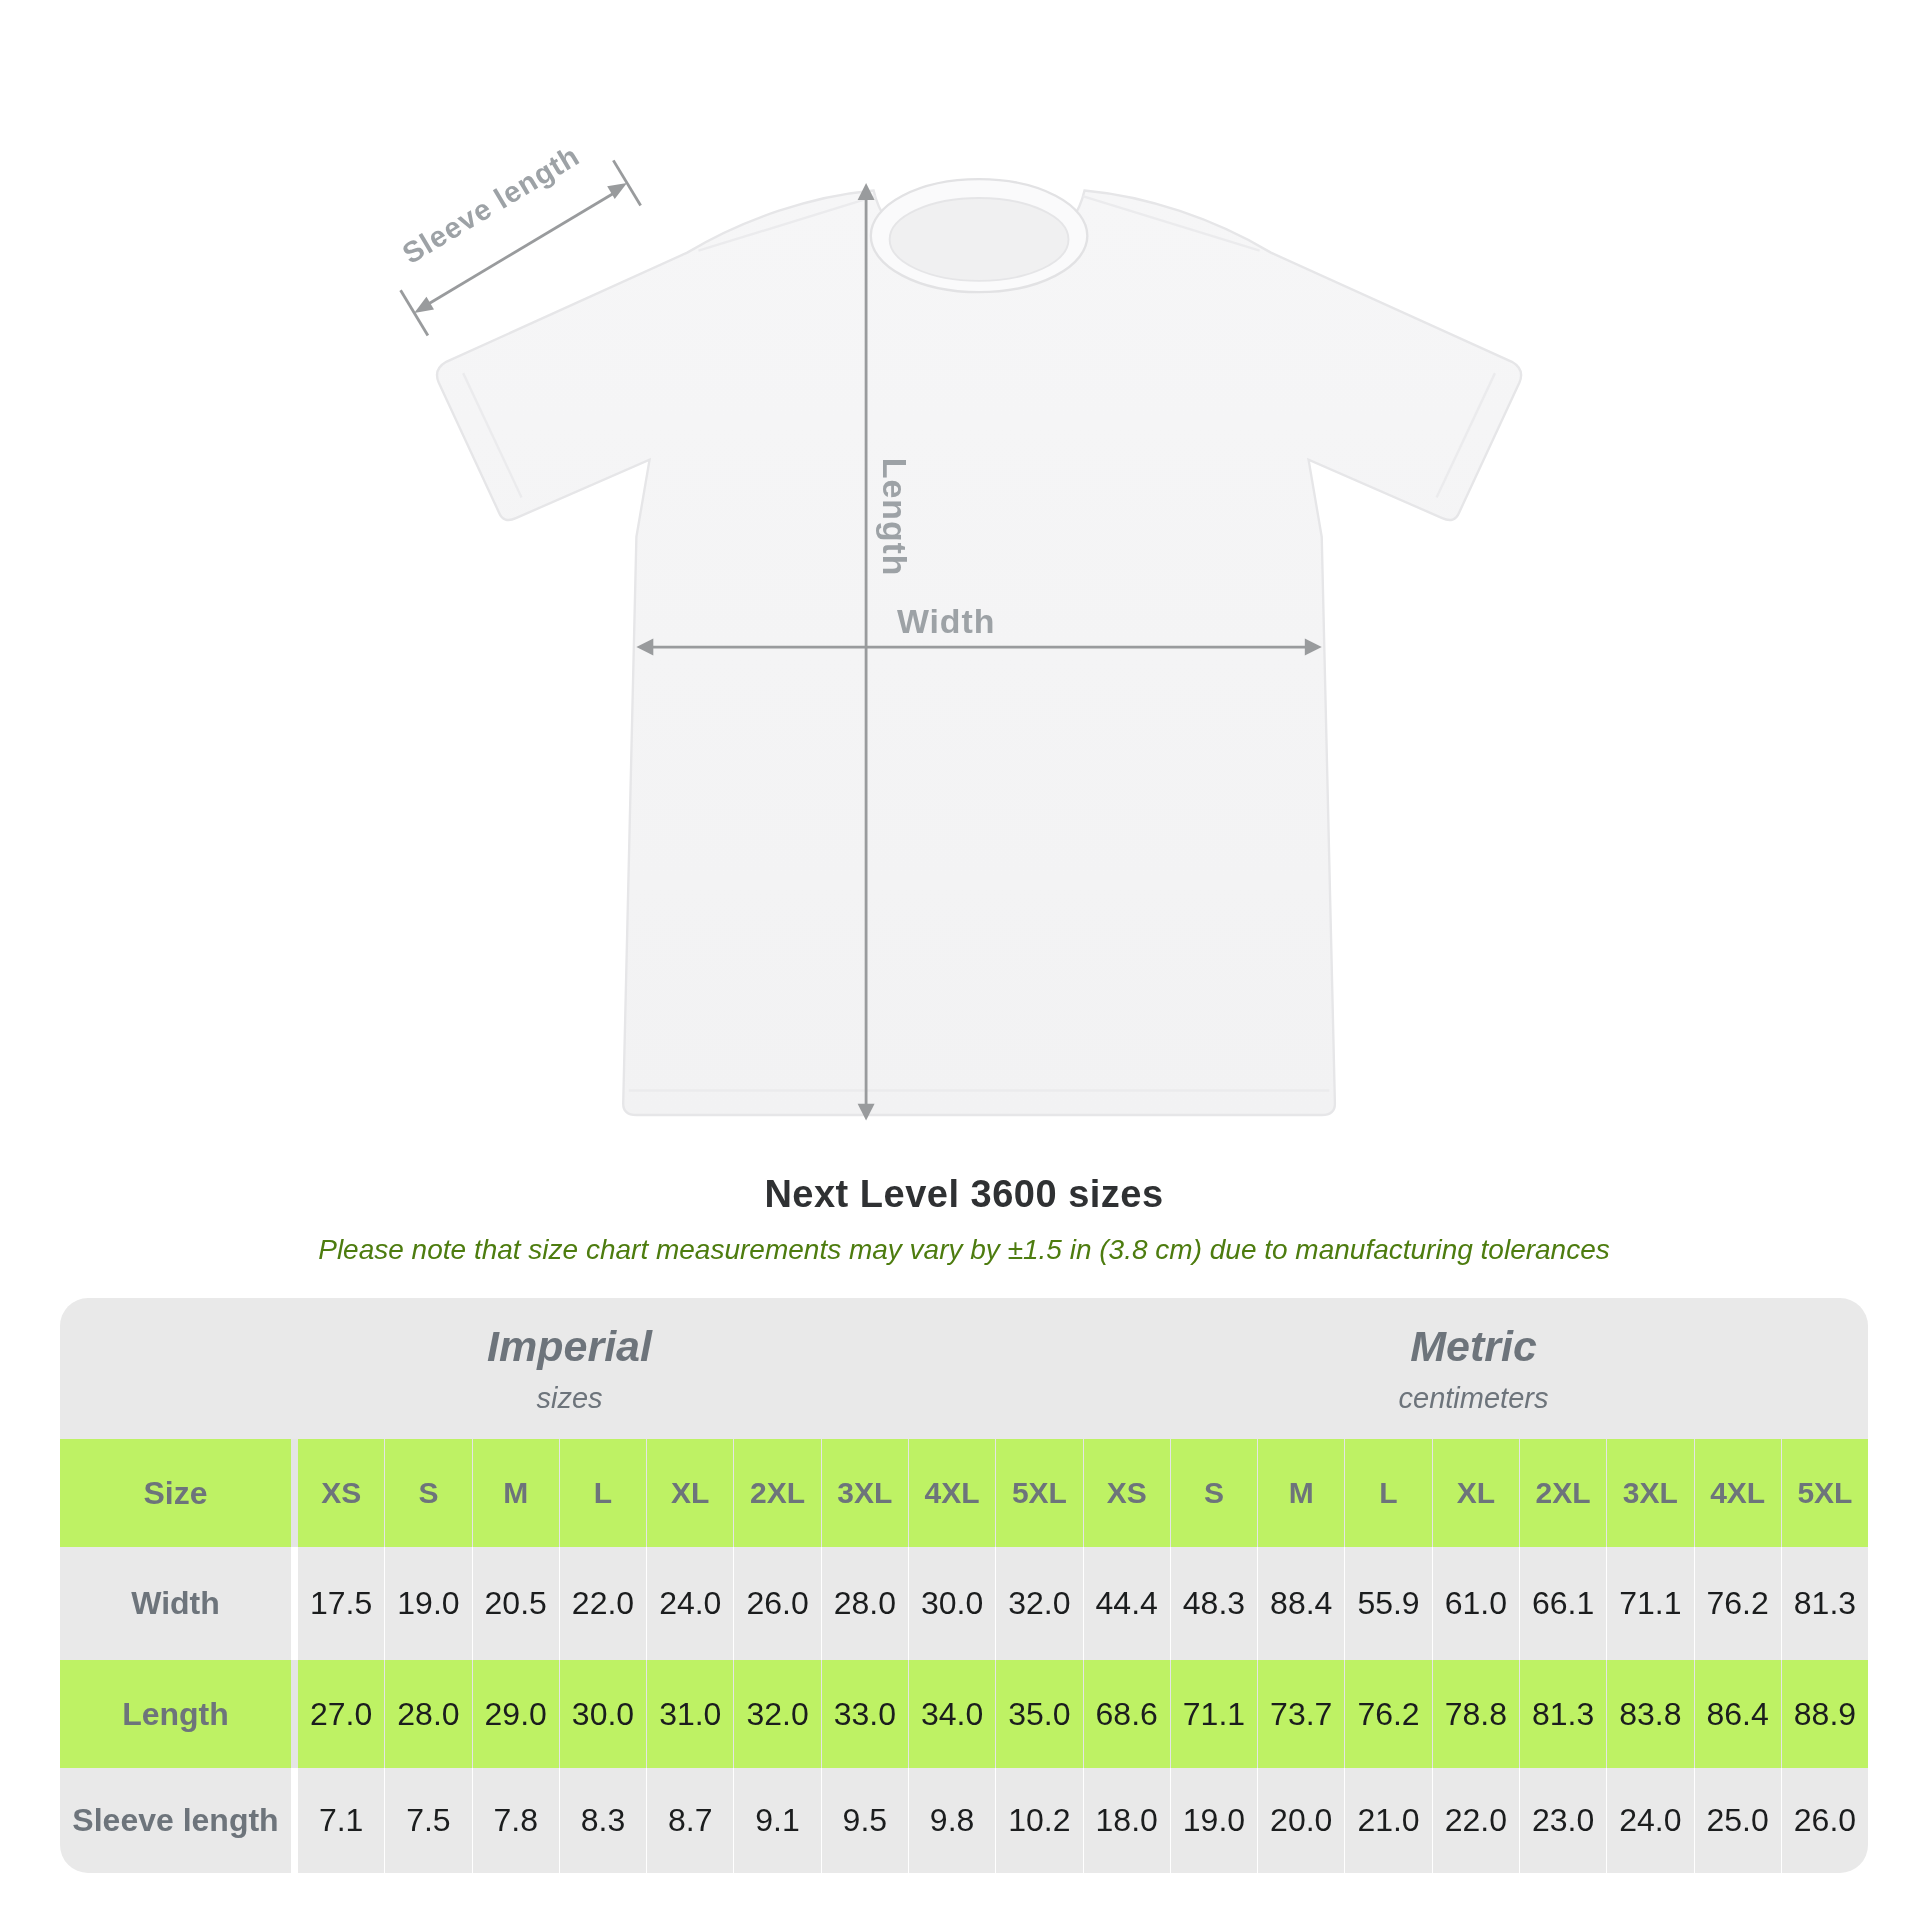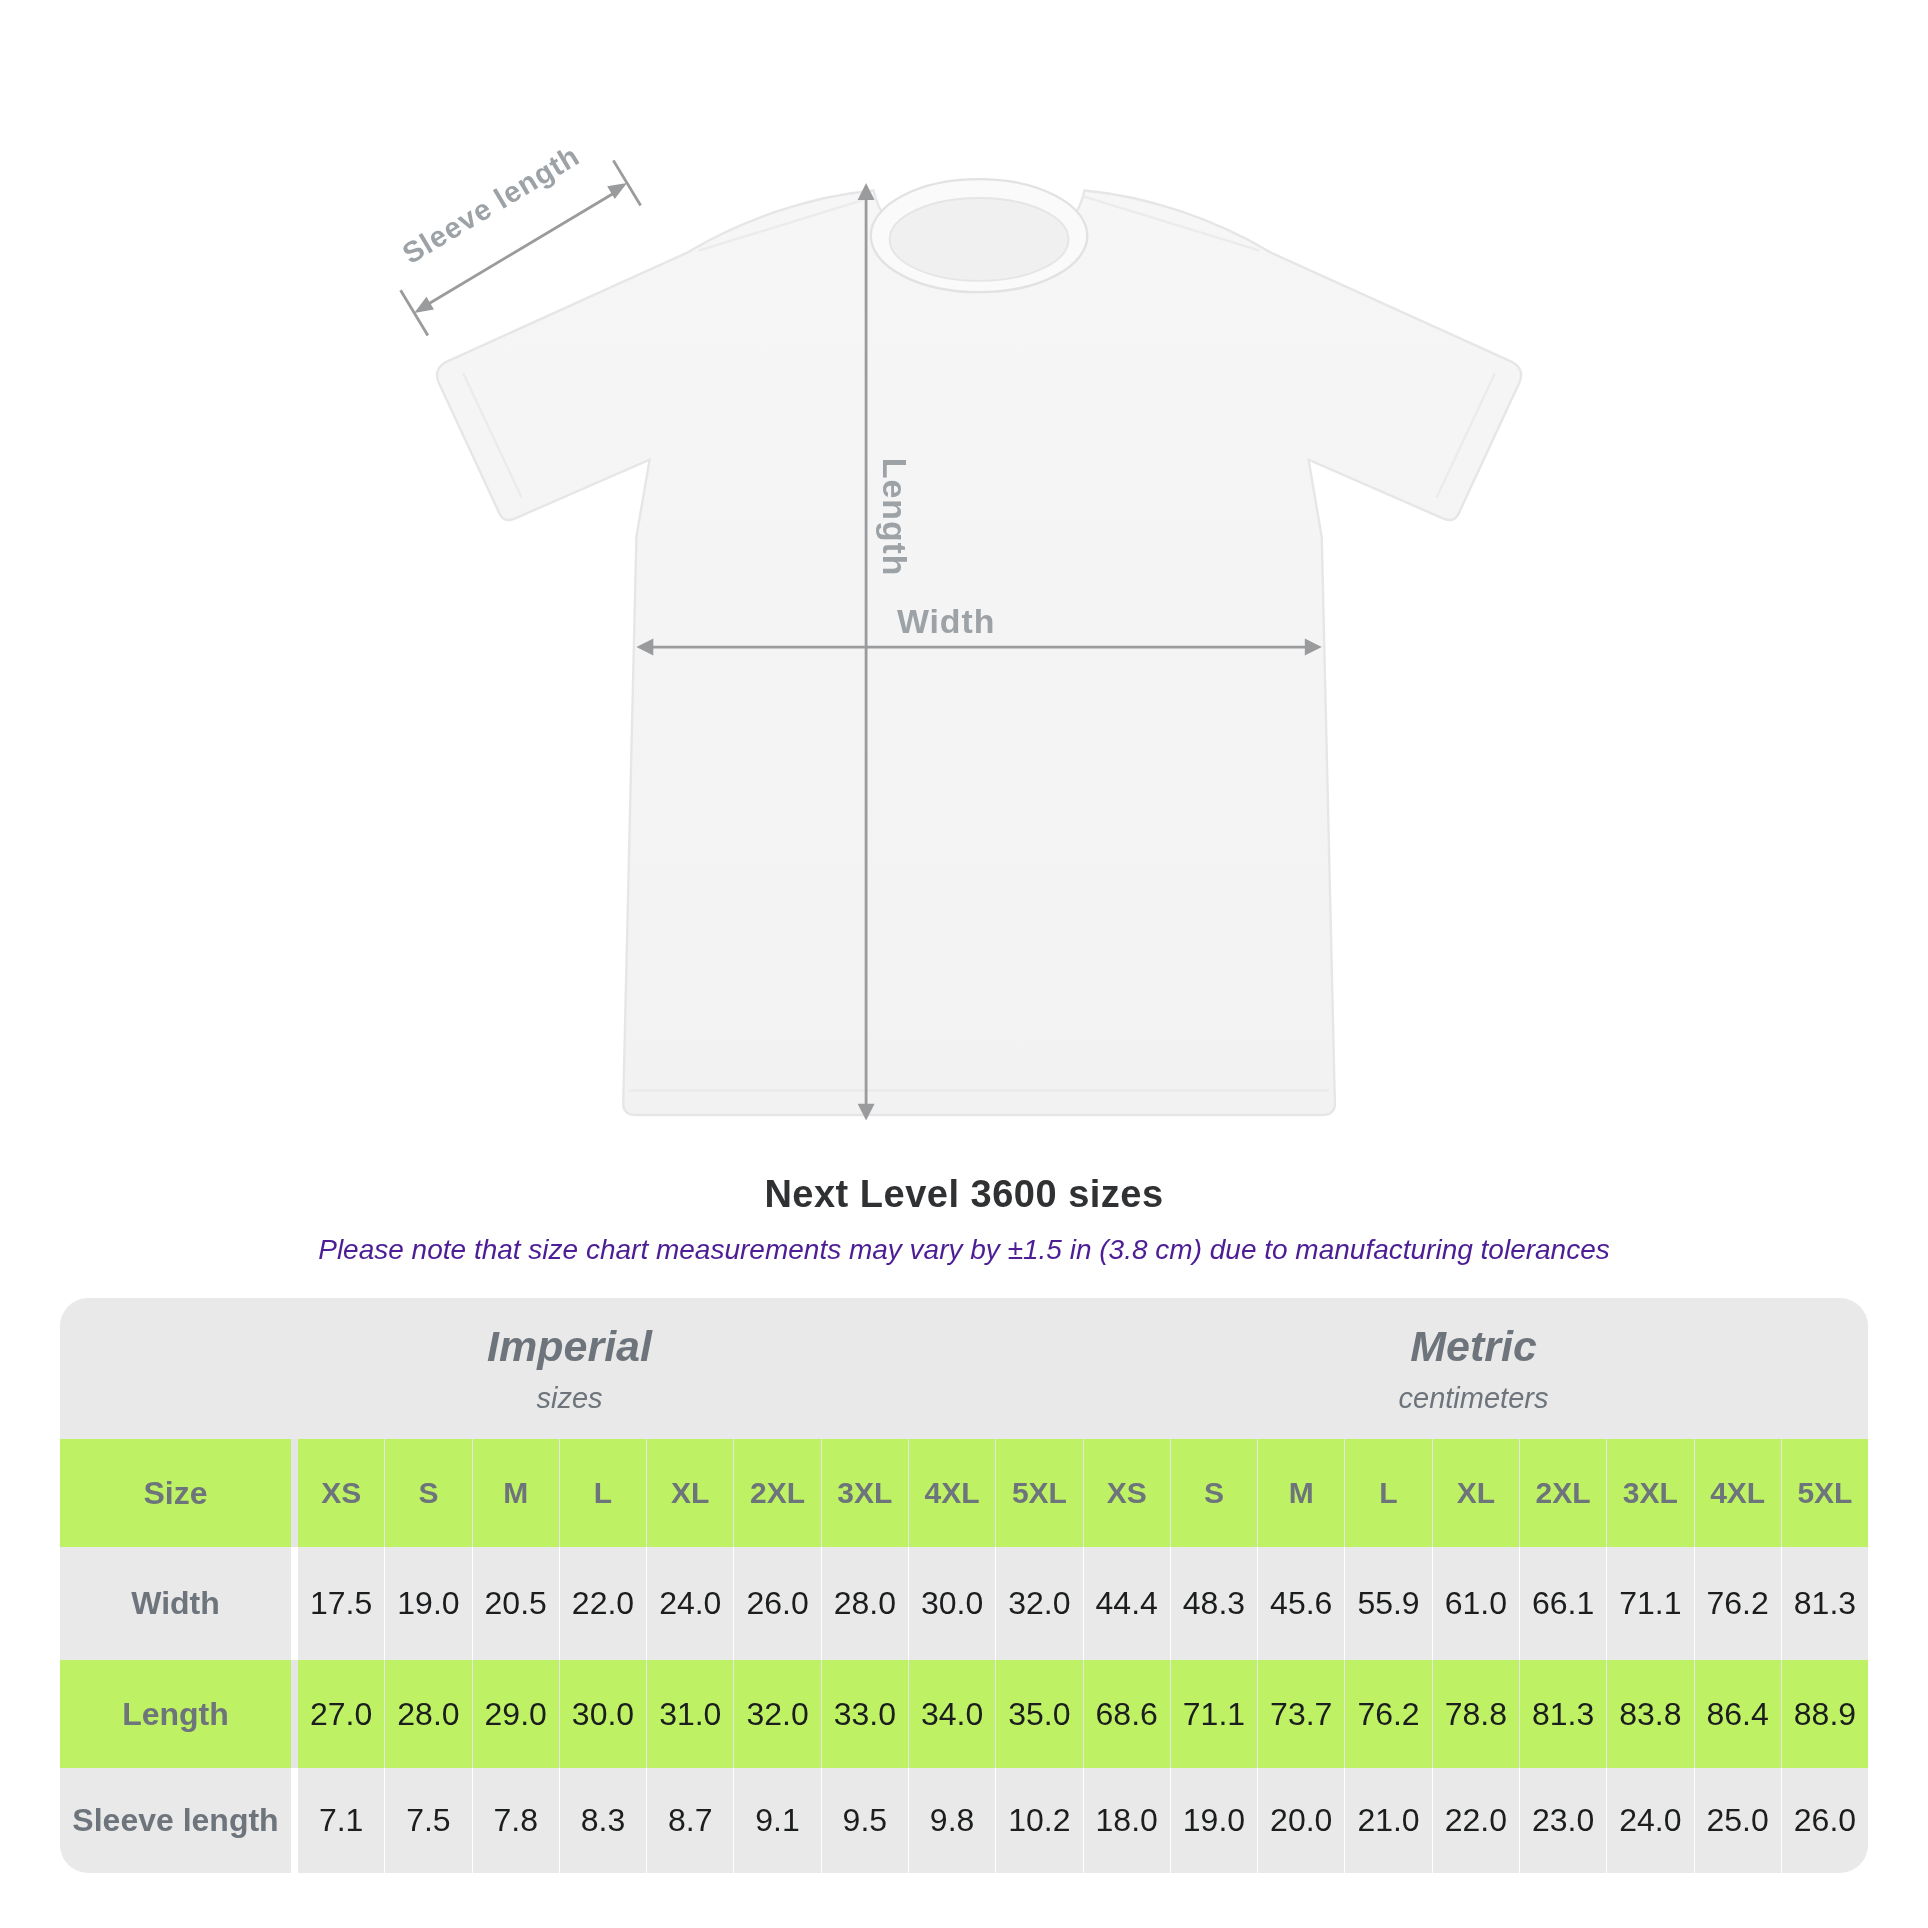--- a/index.html
+++ b/index.html
@@ -8,21 +8,21 @@
   .stage{position:absolute;inset:0;}
 
   #shirt-svg{position:absolute;left:0;top:0;}
 
   .page-title{
     position:absolute;left:0;top:1173px;width:1928px;text-align:center;
     font-size:38px;font-weight:bold;color:#2f3133;letter-spacing:0.5px;
   }
   .page-subtitle{
     position:absolute;left:0;top:1234px;width:1928px;text-align:center;
-    font-size:28px;font-style:italic;color:#4c1d95;
+    font-size:28px;font-style:italic;color:#4d7c0f;
   }
 
   .size-table{
     position:absolute;left:60px;top:1298px;width:1808px;
     border-radius:28px;overflow:hidden;
   }
   .unit-band{display:flex;background:#e9e9e9;height:141px;}
   .band-cell{display:flex;flex-direction:column;align-items:center;justify-content:center;gap:11px;}
   .band-cell.imperial{width:1019px;}
   .band-cell.metric{flex:1;}
@@ -162,21 +162,21 @@
         <div class="cell">19.0</div>
         <div class="cell">20.5</div>
         <div class="cell">22.0</div>
         <div class="cell">24.0</div>
         <div class="cell">26.0</div>
         <div class="cell">28.0</div>
         <div class="cell">30.0</div>
         <div class="cell">32.0</div>
         <div class="cell">44.4</div>
         <div class="cell">48.3</div>
-        <div class="cell">45.6</div>
+        <div class="cell">88.4</div>
         <div class="cell">55.9</div>
         <div class="cell">61.0</div>
         <div class="cell">66.1</div>
         <div class="cell">71.1</div>
         <div class="cell">76.2</div>
         <div class="cell">81.3</div>
       </div>
 
     <div class="trow white row-length">
       <div class="label-cell">Length</div>

